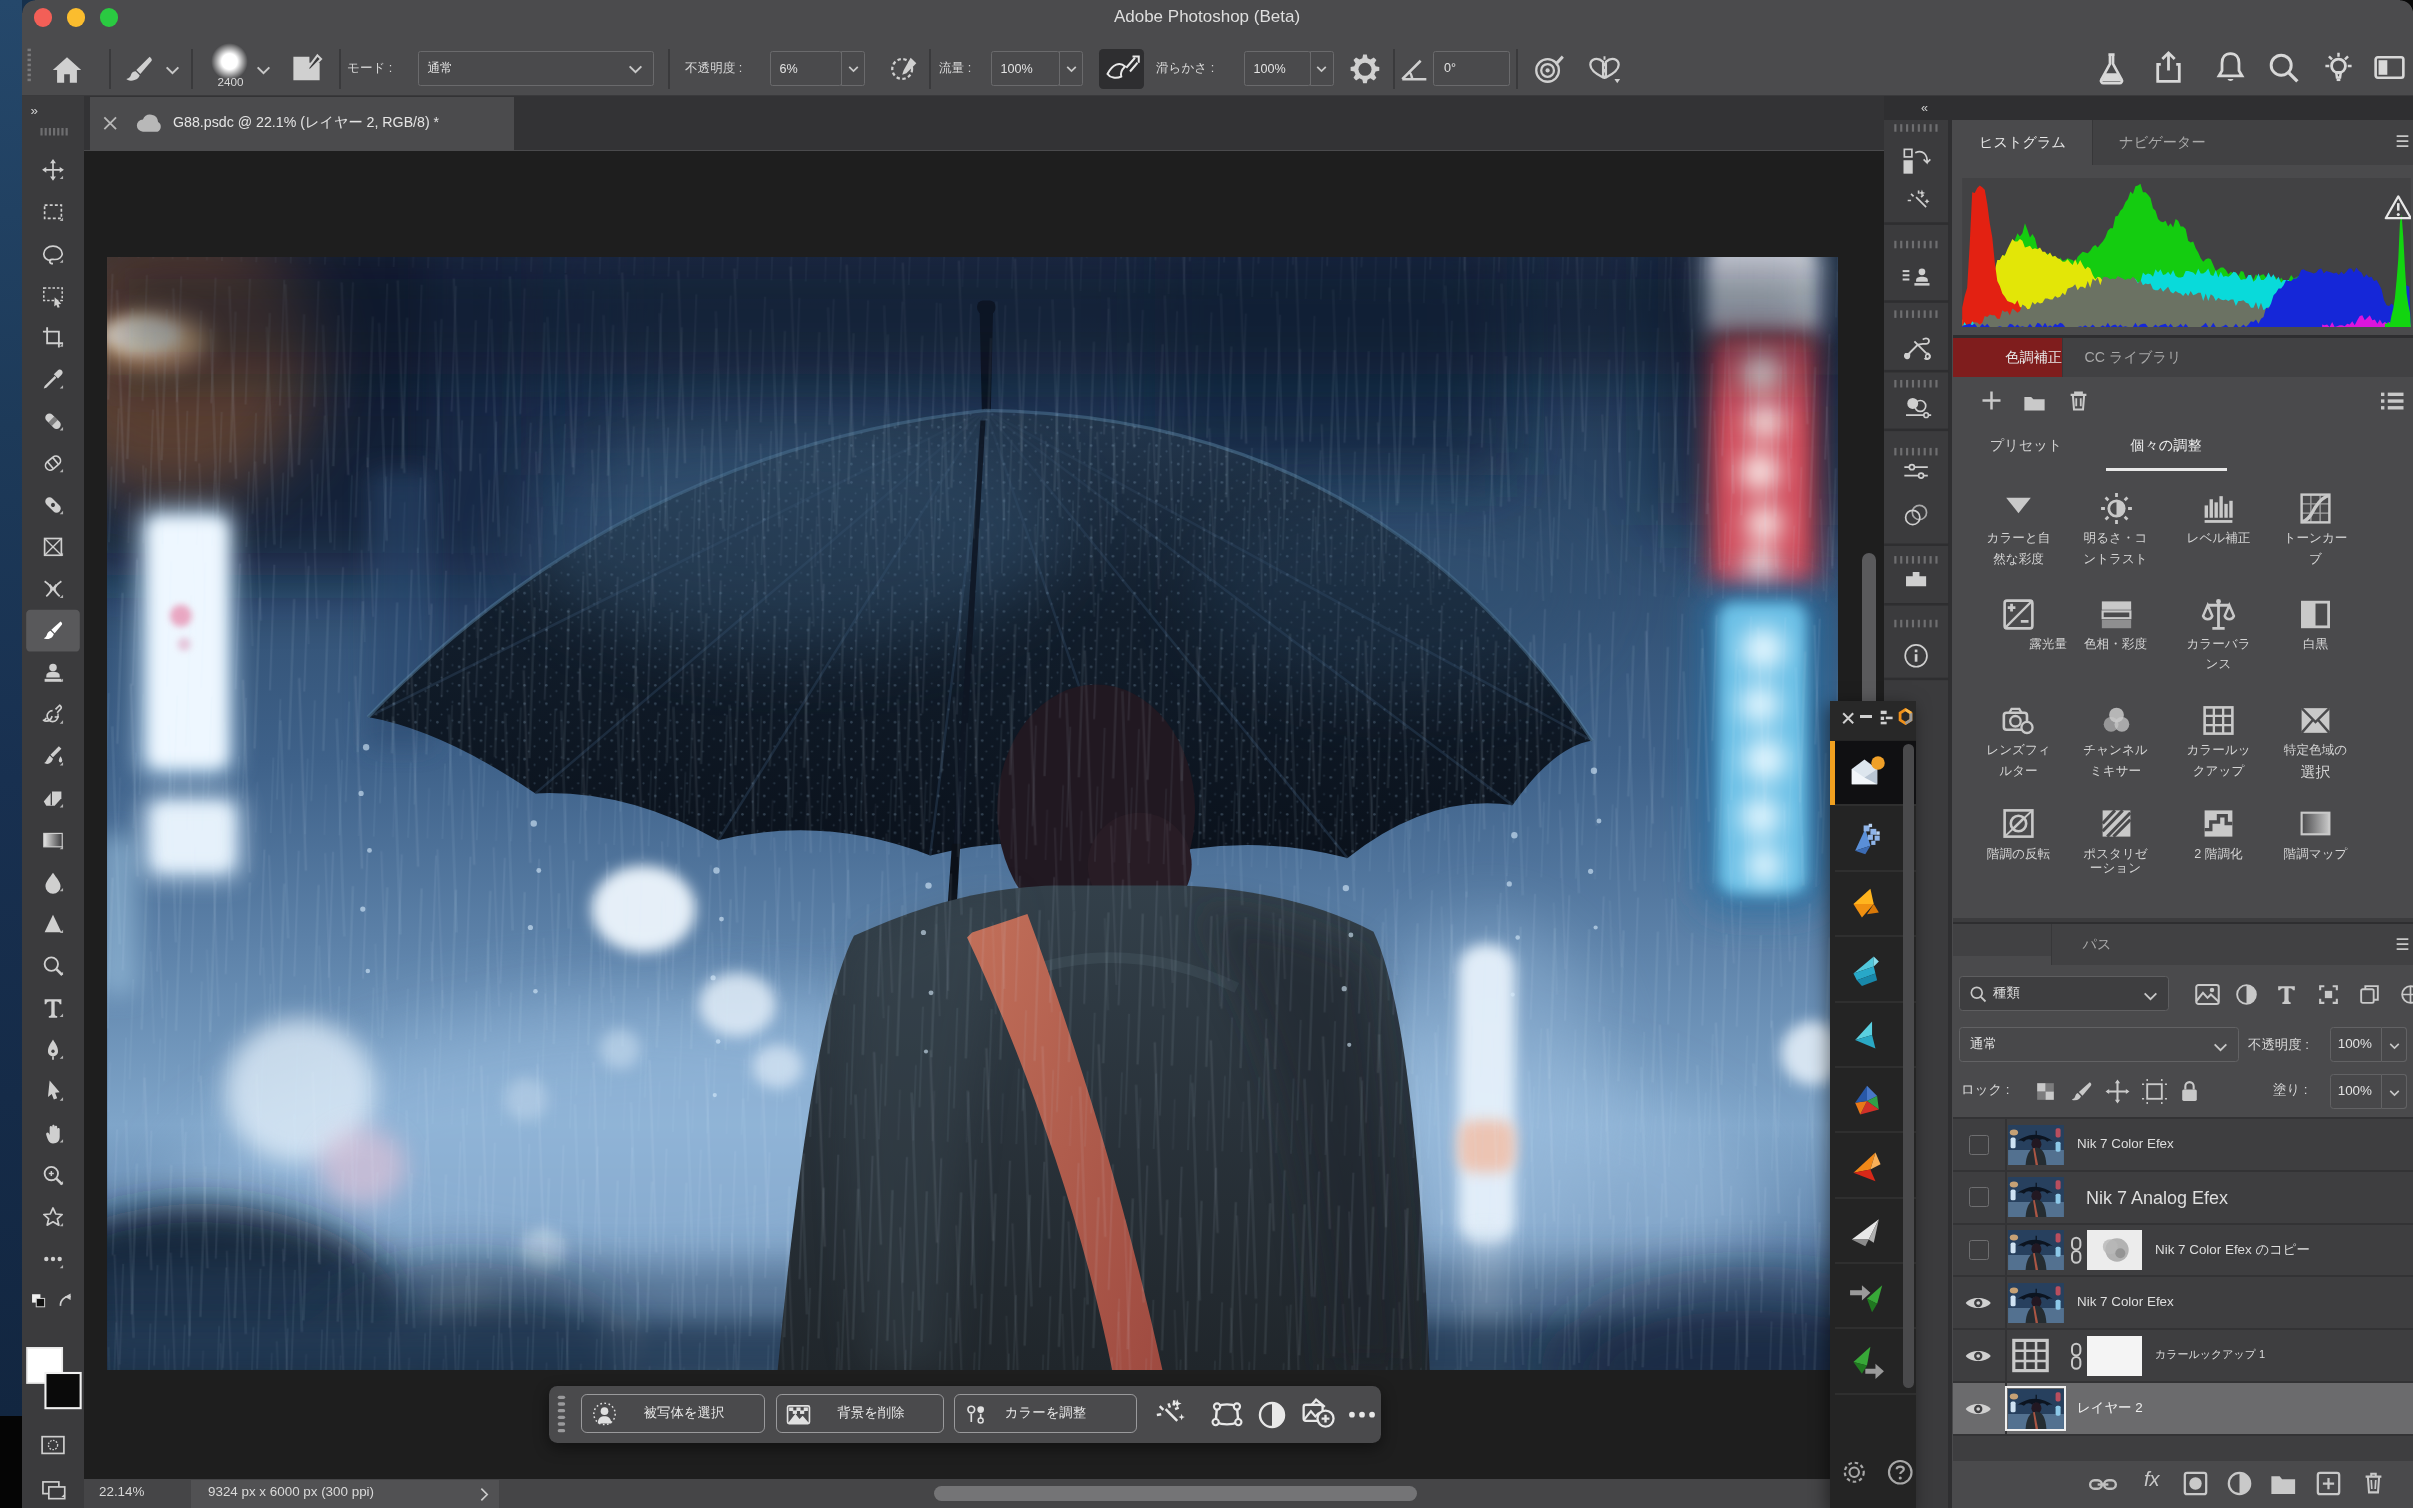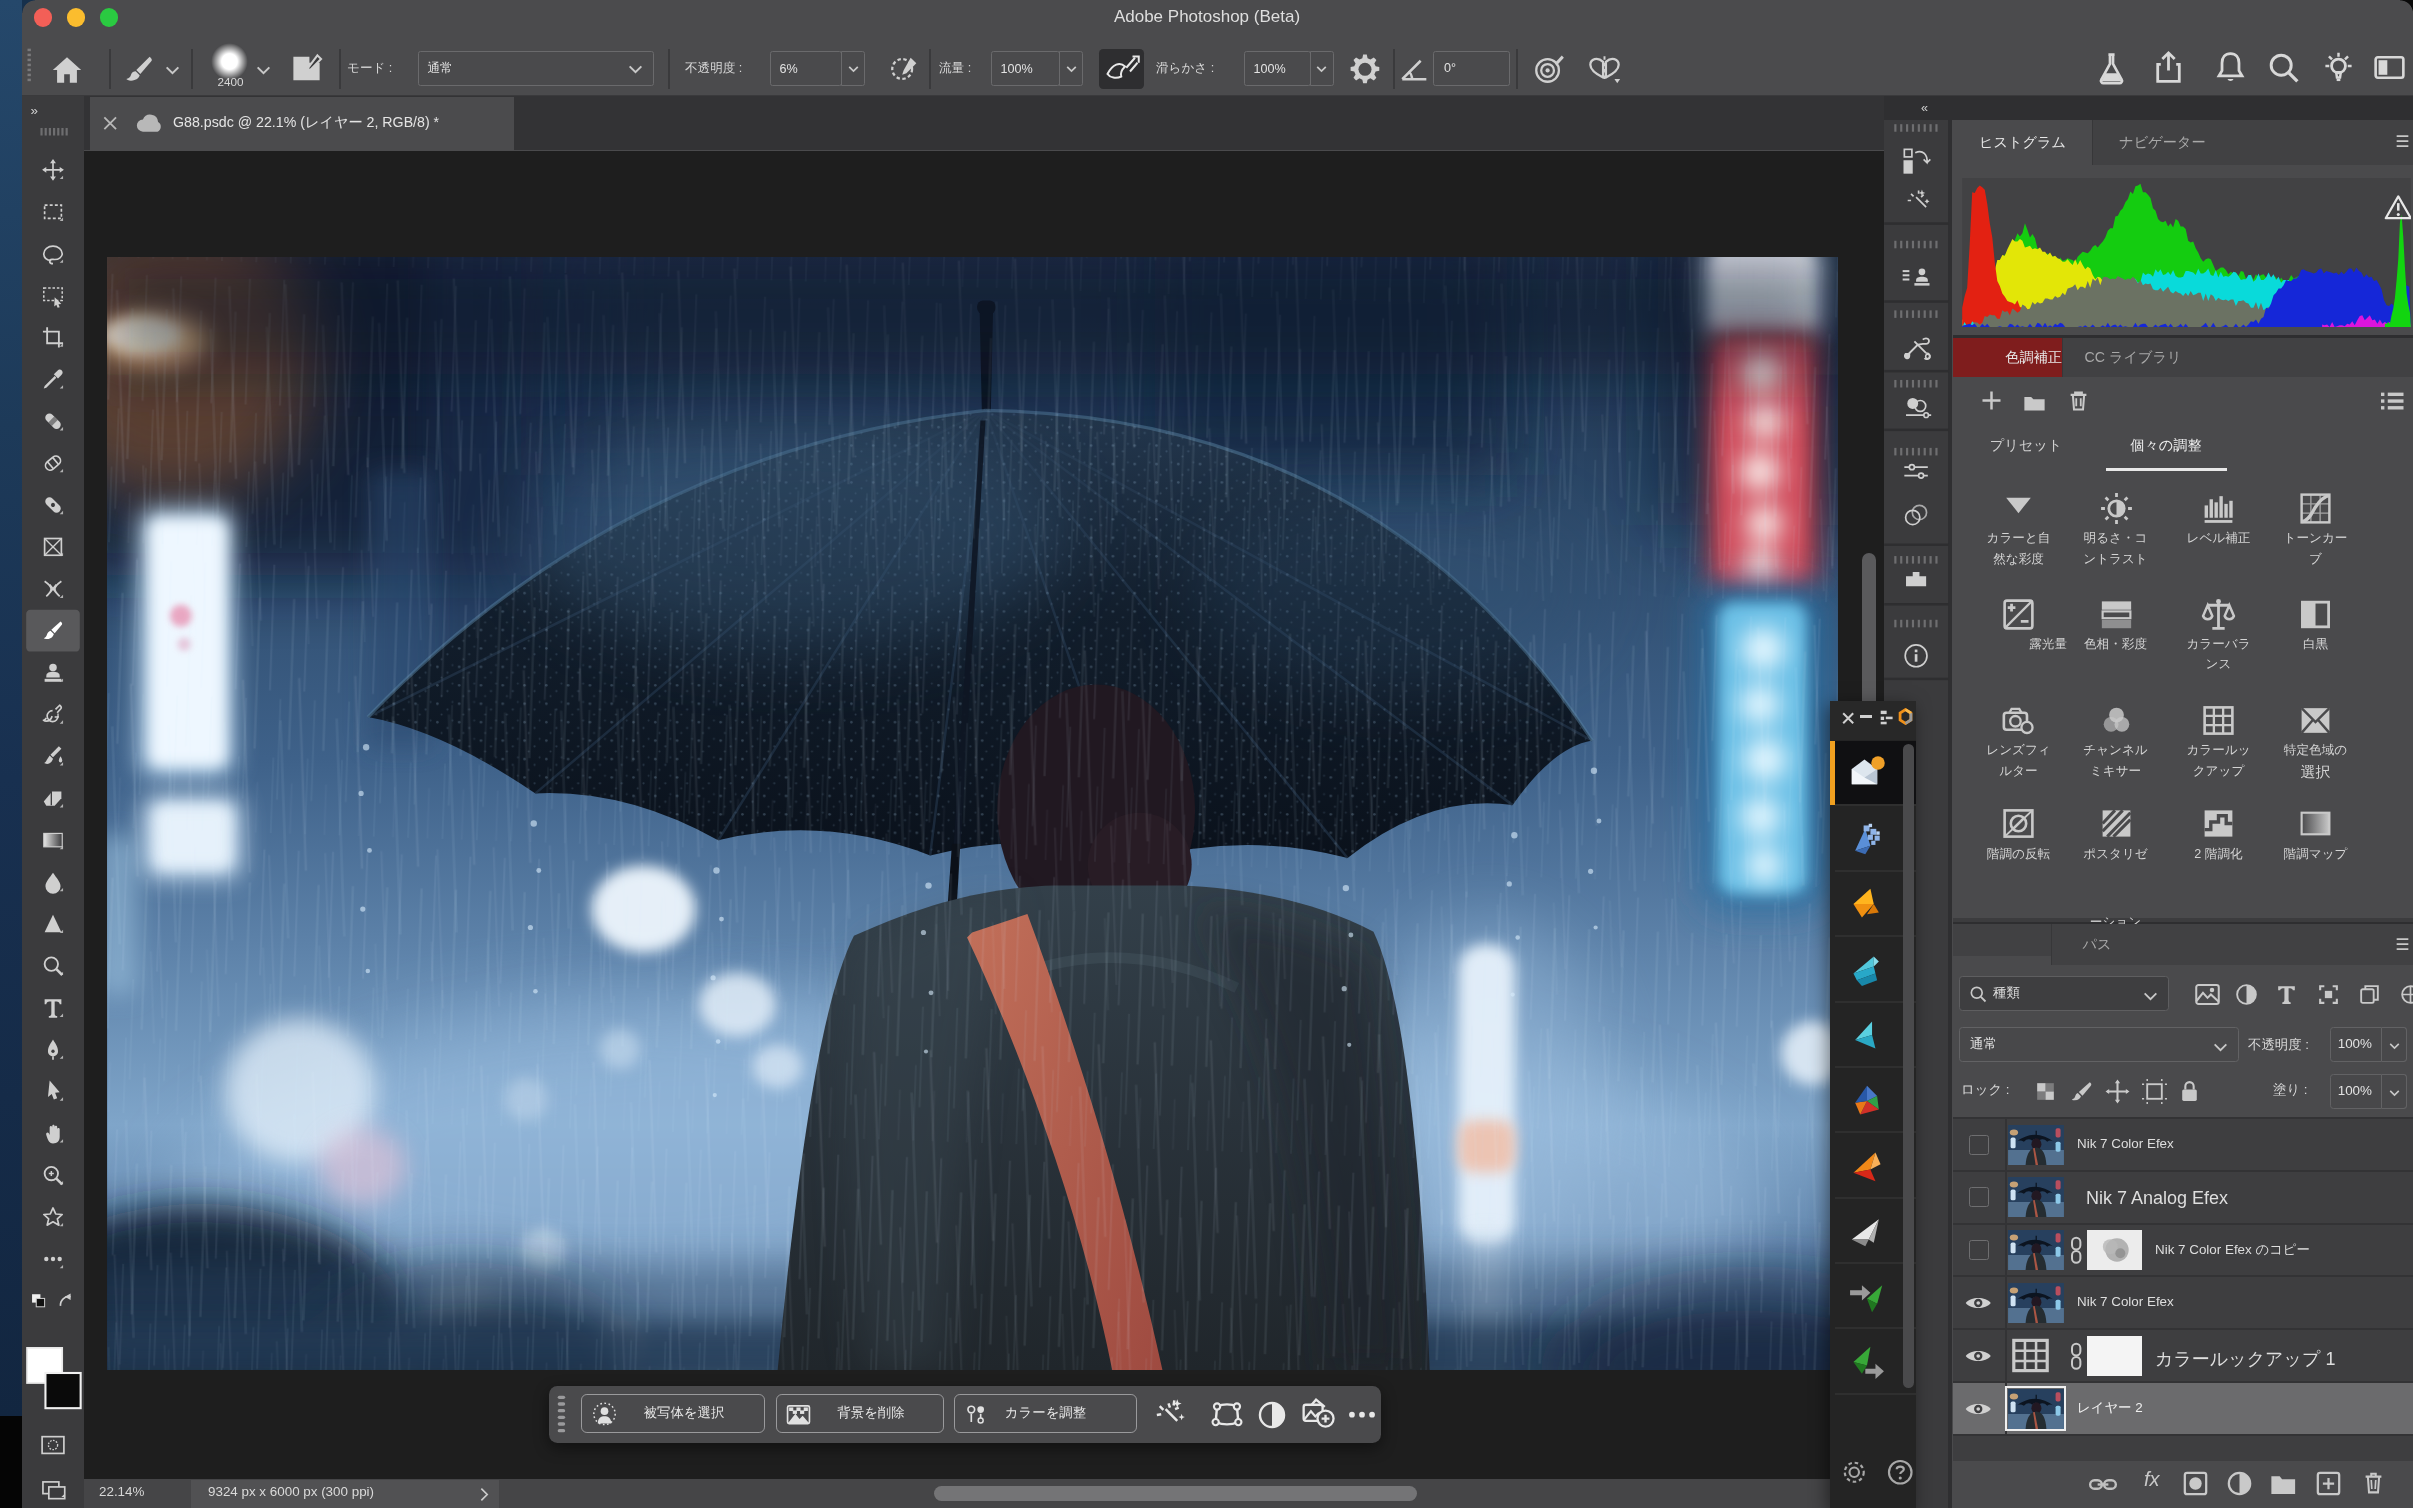--- a/index.html
+++ b/index.html
@@ -899,21 +899,21 @@
       <path d="M21,3.5 L3,20.5" stroke="#c9c9c9" stroke-width="1.3"></path>
       <circle cx="12" cy="12" r="5" fill="none" stroke="#c9c9c9" stroke-width="1.7"></circle>
       <path d="M8.5,15.5 L15.5,8.5" stroke="#c9c9c9" stroke-width="1.7"></path>
     </svg>
     <div class="abs" style="left:1970px;top:846px;width:97px;text-align:center;font-size:12.6px;color:#d4d4d4;">階調の反転</div>
     <svg class="abs" style="left:2098px;top:805px;" width="37" height="37" viewBox="0 0 24 24">
       <rect x="3" y="3.5" width="18" height="17" fill="#c9c9c9"></rect>
       <path d="M6,20.5 L21,5 M10,20.5 L21,9.5 M3,17 L16,3.5 M3,12 L11,3.5" stroke="#4a4a4c" stroke-width="2"></path>
     </svg>
     <div class="abs" style="left:2067px;top:846px;width:97px;text-align:center;font-size:12.6px;color:#d4d4d4;">ポスタリゼ</div>
-    <div class="abs" style="left:2067px;top:914px;width:97px;text-align:center;font-size:12.6px;color:#d4d4d4;">ーション</div>
+    <div class="abs" style="left:2067px;top:860px;width:97px;text-align:center;font-size:12.6px;color:#d4d4d4;">ーション</div>
     <svg class="abs" style="left:2200px;top:805px;" width="37" height="37" viewBox="0 0 24 24">
       <rect x="3" y="3.5" width="18" height="17" fill="#c9c9c9"></rect>
       <path d="M3,16 L7,16 L7,11 L12,11 L12,7 L17,7 L17,12 L21,12" fill="none" stroke="#4a4a4c" stroke-width="2.2"></path>
     </svg>
     <div class="abs" style="left:2170px;top:846px;width:97px;text-align:center;font-size:12.6px;color:#d4d4d4;">2 階調化</div>
     <svg class="abs" style="left:2297px;top:805px;" width="37" height="37" viewBox="0 0 24 24">
       <defs>
         <linearGradient id="gm" x1="0" y1="0" x2="1" y2="0">
           <stop offset="0" stop-color="#4a4a4c"></stop>
           <stop offset="1" stop-color="#c9c9c9"></stop>
@@ -1115,21 +1115,21 @@
       <rect x="1.5" y="1.5" width="21" height="19" fill="none" stroke="#c9c9c9" stroke-width="2"></rect>
       <path d="M8.5,1.5 L8.5,20.5 M15.5,1.5 L15.5,20.5 M1.5,8 L22.5,8 M1.5,14.5 L22.5,14.5" stroke="#c9c9c9" stroke-width="1.6"></path>
     </svg>
 <svg class="abs" style="left:2067px;top:1342px;" width="18.4" height="28.5" viewBox="0 0 22 34">
       <g fill="none" stroke="#c9c9c9" stroke-width="2.4">
         <rect x="6" y="2" width="10" height="14" rx="5"></rect>
         <rect x="6" y="18" width="10" height="14" rx="5"></rect>
       </g>
     </svg>
 <div class="abs" style="left:2087px;top:1336px;width:55px;height:40px;background:#f4f4f4;"></div>
-<div class="abs" style="left:2155px;top:1347px;font-size:18px;color:#dedede;">カラールックアップ 1</div>
+<div class="abs" style="left:2155px;top:1347px;font-size:11px;color:#dedede;">カラールックアップ 1</div>
 <svg class="abs" style="left:1964px;top:1399px;" width="28.5" height="20" viewBox="0 0 34 24">
       <path d="M2,12 C8,4 26,4 32,12 C26,20 8,20 2,12 Z" fill="#d0d0d0"></path>
       <circle cx="17" cy="12" r="5" fill="#3e3e40"></circle>
       <circle cx="17" cy="12" r="2.2" fill="#d0d0d0"></circle>
     </svg>
 <svg class="abs" style="left:2008px;top:1389px;" width="56" height="40" viewBox="0 0 67 48">
 <rect width="67" height="48" fill="#27405e"></rect>
 <rect x="0" y="30" width="67" height="18" fill="#537190"></rect>
 <rect x="57" y="4" width="6" height="11" rx="2" fill="#b84e5e"></rect>
 <rect x="57" y="20" width="6" height="12" rx="2" fill="#8cc8e8"></rect>

